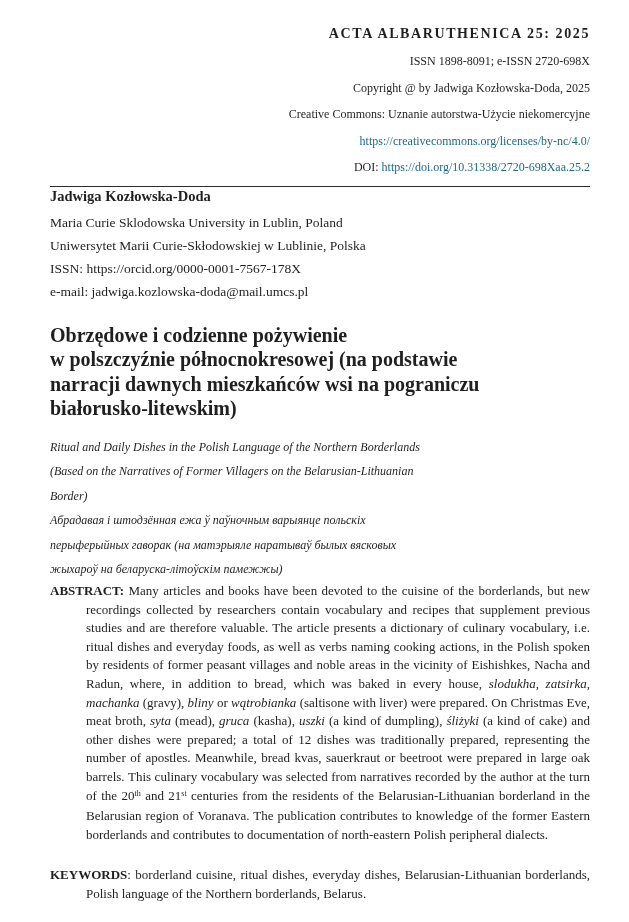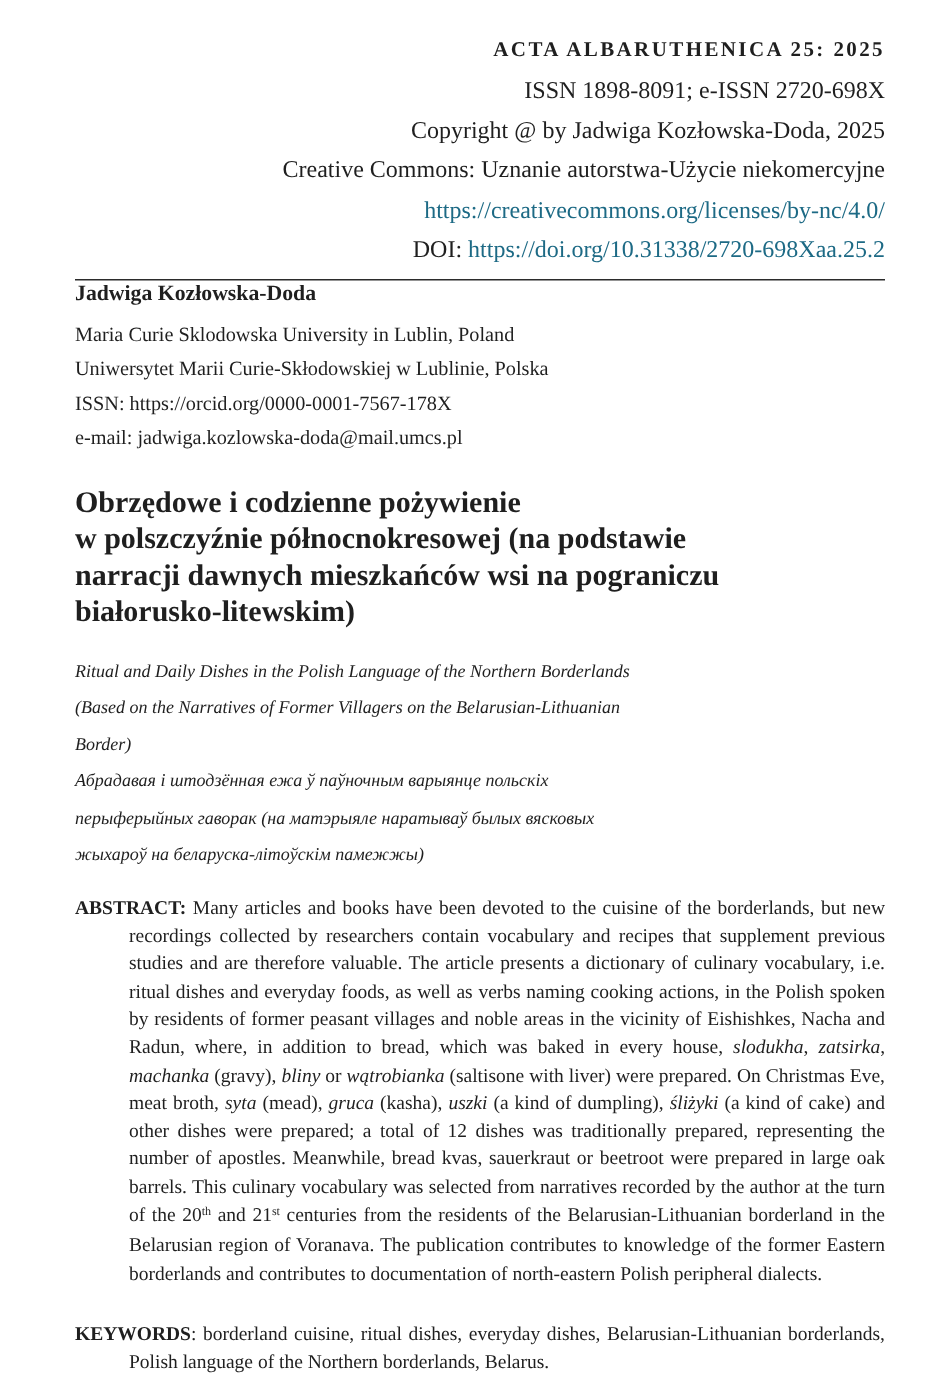--- a/index.html
+++ b/index.html
@@ -16,42 +16,42 @@
     color:var(--text);
     font-family:"Liberation Serif","DejaVu Serif",serif;
   }
   .page{width:629px;height:648px;padding:25px 39px 16px 50px;}
   
   .masthead{text-align:right;}
   .journal-title{
     font-size:14px;font-weight:bold;letter-spacing:1.6px;
     line-height:17px;margin-bottom:8px;white-space:nowrap;
   }
-  .head-line{font-size:16px;line-height:14.5px;white-space:nowrap;margin-top:12px;}
+  .head-line{font-size:12px;line-height:14.5px;white-space:nowrap;margin-top:12px;}
   a.link{color:var(--link);text-decoration:none;cursor:pointer;}
   
   .rule{border:none;border-top:1.6px solid var(--rule);margin:11px 0 0 0;}
   
   .author{}
   .author-name{font-size:14.5px;font-weight:bold;line-height:18px;margin-bottom:6px;}
   .author-lines{font-size:13.5px;line-height:23px;}
   .author-lines a{color:var(--text);text-decoration:none;cursor:pointer;}
   
   .title{
     font-size:20px;font-weight:bold;line-height:24.5px;
     margin:20px 0 0 0;white-space:pre-line;
   }
   .subtitles{margin-top:14px;}
   .subtitle{font-style:italic;font-size:12px;line-height:24.6px;white-space:pre-line;}
   
   .hang{
     font-size:13px;line-height:18.6px;text-align:justify;
     padding-left:36px;text-indent:-36px;margin:0;
   }
-  .abstract{margin-top:14px;}
+  .abstract{margin-top:0;}
   .keywords{margin-top:22px;}
   .bold-label{font-weight:bold;}
   .it{font-style:italic;}
   .sup{font-size:0.62em;position:relative;top:-0.45em;}
 </style>
 </head>
 <body>
 
 <div class="page">
 

